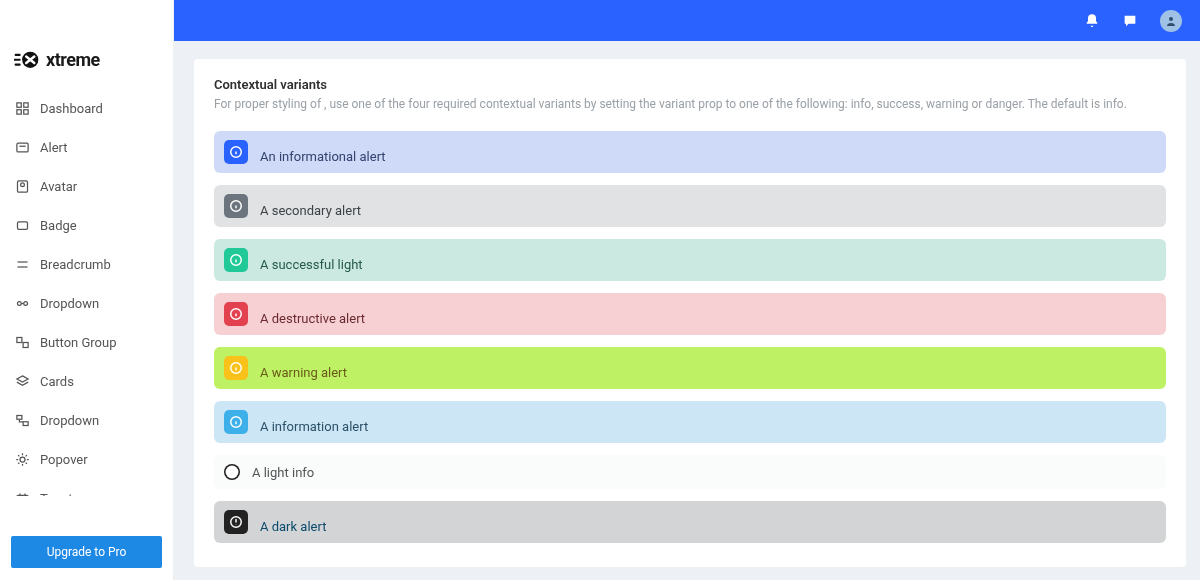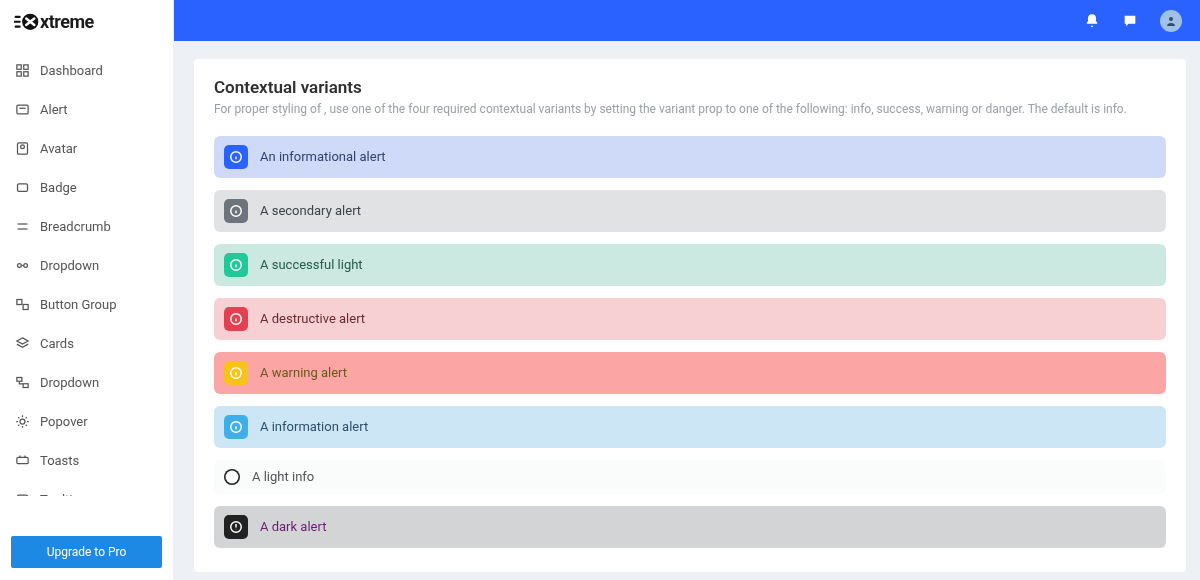--- a/index.html
+++ b/index.html
@@ -16,22 +16,24 @@
   .sidebar {
     width: 174px;
     background: #fff;
     display: flex;
     flex-direction: column;
     border-right: 1px solid #eee;
   }
   .logo-area {
     display: flex;
     align-items: center;
+    gap: 6px;
     padding: 10px 14px 8px 14px;
     height: 41px;
+    margin-top: 38px;
   }
   .logo-mark {
     width: 26px; height: 20px;
     position: relative;
   }
   .logo-mark svg { display: block; }
   .brand-name { font-weight: 700; font-size: 18px; color: #1a1a1a; letter-spacing: -0.5px; }
   .nav {
     flex: 1;
     overflow-y: auto;
@@ -84,26 +86,26 @@
     flex: 1;
     padding: 0 14px 20px 20px;
     overflow-y: auto;
   }
   .card {
     background: #fff;
     border-radius: 4px;
     margin-top: 18px;
     padding: 18px 20px 24px;
   }
-  .card-title { font-size: 17px; font-weight: 600; color: #2f2f2f; }
+  .card-title { font-size: 13px; font-weight: 600; color: #2f2f2f; }
   .card-sub { font-size: 12px; color: #9aa0a6; margin-top: 4px; line-height: 1.4; }
   .alert-list { margin-top: 18px; display: flex; flex-direction: column; gap: 12px; }
   .alert {
     display: flex;
-    align-items: center;
+    align-items: flex-end;
     gap: 12px;
     padding: 9px 10px;
     border-radius: 6px;
     font-size: 13px;
   }
   .alert-badge {
     width: 24px; height: 24px; border-radius: 5px;
     display: flex; align-items: center; justify-content: center;
     color: #fff;
     flex-shrink: 0;
@@ -112,27 +114,27 @@
   .alert-badge.round { border-radius: 50%; width: 16px; height: 16px; }
   .alert-badge.round svg { width: 14px; height: 14px; }
   .alert-primary   { background: #cfd9f8; color: #33436e; }
   .alert-primary .alert-badge { background: #2962ff; }
   .alert-secondary { background: #e0e2e4; color: #3d4247; }
   .alert-secondary .alert-badge { background: #6c757d; }
   .alert-success   { background: #cbe9e1; color: #275a4a; }
   .alert-success .alert-badge { background: #20c997; }
   .alert-danger    { background: #f7d0d3; color: #6b2a30; }
   .alert-danger .alert-badge { background: #e34150; }
-  .alert-warning   { background: #fca5a5; color: #6a5a1a; }
+  .alert-warning   { background: #bef264; color: #6a5a1a; }
   .alert-warning .alert-badge { background: #f8c21b; }
   .alert-info      { background: #cce6f5; color: #2b5168; }
   .alert-info .alert-badge { background: #3db0ea; }
   .alert-light     { background: #fafbfb; color: #545557; }
   .alert-light .alert-badge { background: #222; }
-  .alert-dark      { background: #d3d4d5; color: #701a75; }
+  .alert-dark      { background: #d3d4d5; color: #0c4a6e; }
   .alert-dark .alert-badge { background: #222; }
 </style>
 </head>
 <body>
 
 <div class="layout">
   <aside class="sidebar">
     <div class="logo-area">
       <span class="logo-mark">
         <svg viewBox="0 0 32 24">

